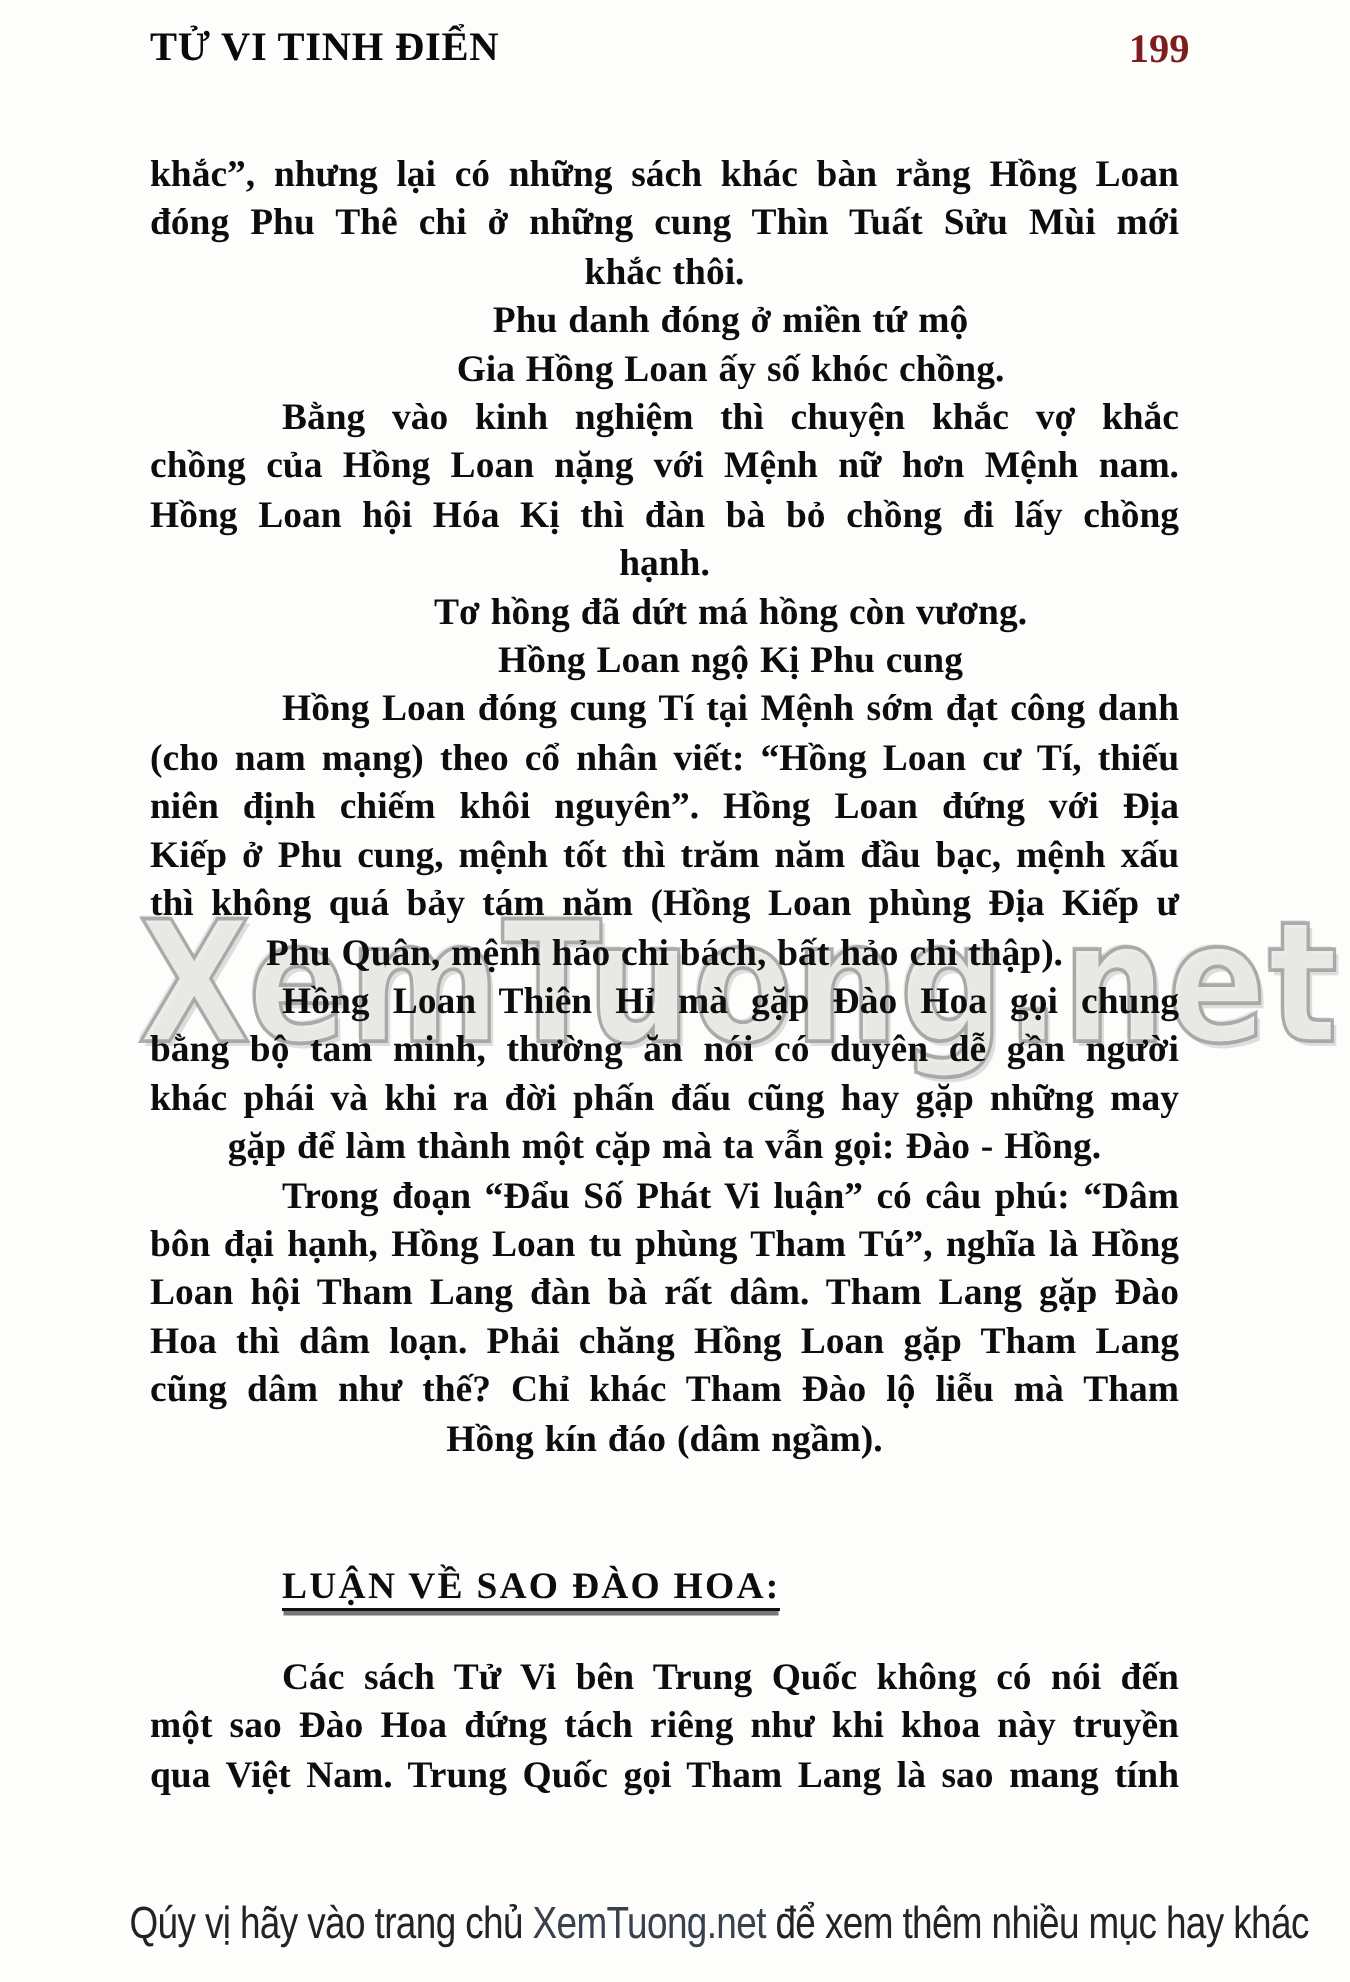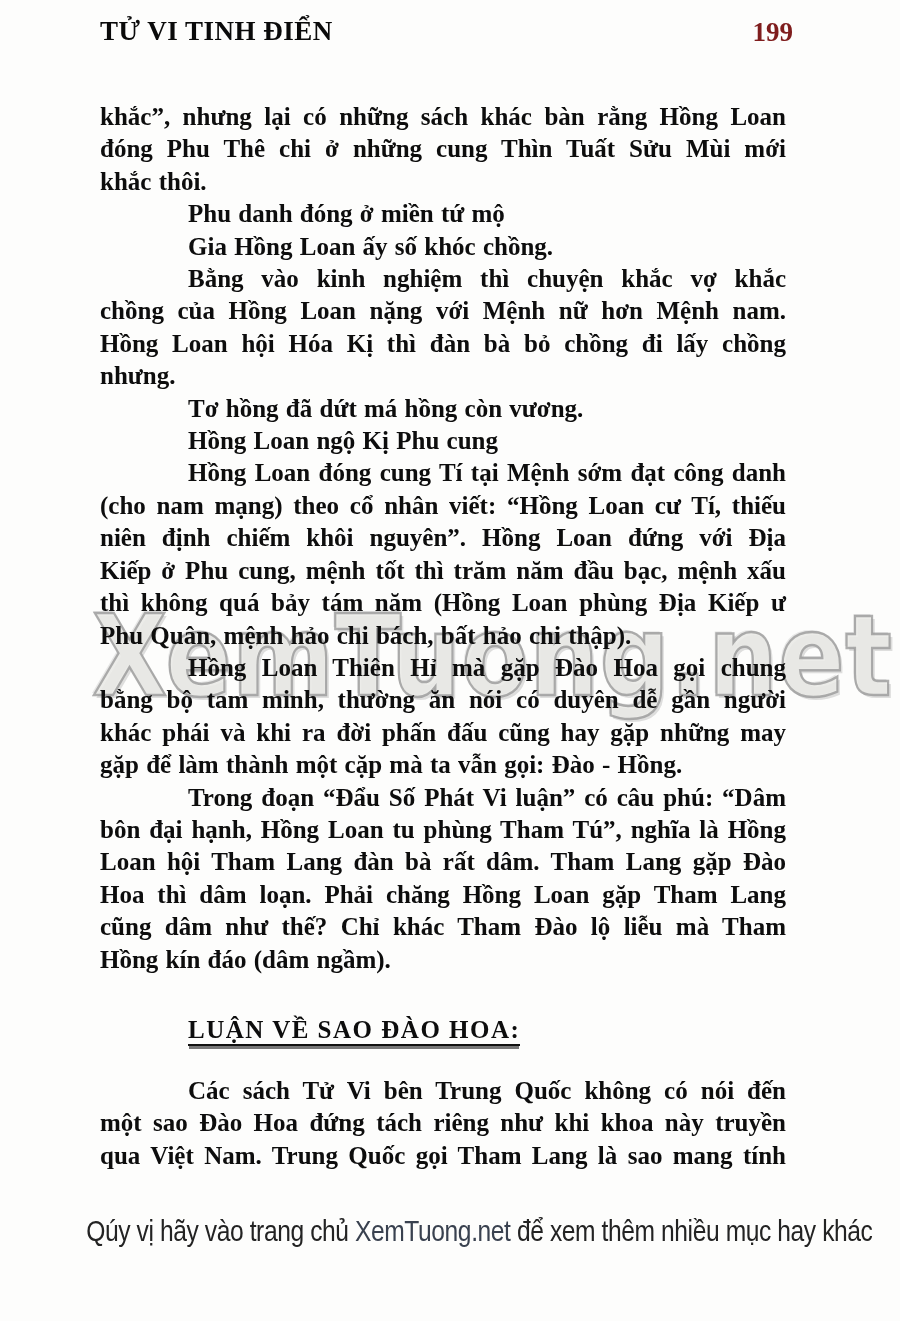--- a/index.html
+++ b/index.html
@@ -33,41 +33,41 @@
     text-shadow:3px 3px 0 rgba(175,175,175,0.40),-2px -2px 0 rgba(205,205,205,0.45);
     letter-spacing:1px;
     pointer-events:none;
   }
   .body-text{
     position:absolute;top:101px;left:100px;width:686px;z-index:1;
   }
   .line{
     font-size:25px;font-weight:bold;line-height:32.4px;
     white-space:normal;
-    text-align:left;
+    text-align:center;
     word-spacing:1px;
   }
   .line.justify{
     text-align:justify;
     text-align-last:justify;
   }
   .line.indent{ padding-left:88px; }
   .line.justify.indent{ text-indent:88px; padding-left:0; }
   .section-heading{
-    margin-top:40px;margin-bottom:31px;
+    margin-top:68px;margin-bottom:31px;
     padding-left:88px;
   }
   .section-heading span{
     font-size:25px;font-weight:bold;letter-spacing:1.5px;
     border-bottom:2px solid #111;
     box-shadow:0 4px 0 -1px rgba(10,10,10,0.55);
     padding-bottom:1px;
   }
   .page-footer{
-    position:absolute;left:0;top:1214px;width:792px;z-index:1;
+    position:absolute;left:0;top:1266px;width:792px;z-index:1;
     text-align:center;
   }
   .footer-inner{
     display:inline-block;
     transform:scaleX(0.82);transform-origin:center;
     font-family:"Liberation Sans","DejaVu Sans",sans-serif;
     font-size:30px;font-weight:400;letter-spacing:-.5px;
     color:#232323;white-space:nowrap;
   }
   .footer-site{color:#39414f;}
@@ -86,21 +86,21 @@
 
   <div class="body-text">
       <div class="line justify">khắc”, nhưng lại có những sách khác bàn rằng Hồng Loan</div>
       <div class="line justify">đóng Phu Thê chi ở những cung Thìn Tuất Sửu Mùi mới</div>
       <div class="line">khắc thôi.</div>
       <div class="line indent">Phu danh đóng ở miền tứ mộ</div>
       <div class="line indent">Gia Hồng Loan ấy số khóc chồng.</div>
       <div class="line justify indent">Bằng vào kinh nghiệm thì chuyện khắc vợ khắc</div>
       <div class="line justify">chồng của Hồng Loan nặng với Mệnh nữ hơn Mệnh nam.</div>
       <div class="line justify">Hồng Loan hội Hóa Kị thì đàn bà bỏ chồng đi lấy chồng</div>
-      <div class="line">nhưng.</div>
+      <div class="line">hạnh.</div>
       <div class="line indent">Tơ hồng đã dứt má hồng còn vương.</div>
       <div class="line indent">Hồng Loan ngộ Kị Phu cung</div>
       <div class="line justify indent">Hồng Loan đóng cung Tí tại Mệnh sớm đạt công danh</div>
       <div class="line justify">(cho nam mạng) theo cổ nhân viết: “Hồng Loan cư Tí, thiếu</div>
       <div class="line justify">niên định chiếm khôi nguyên”. Hồng Loan đứng với Địa</div>
       <div class="line justify">Kiếp ở Phu cung, mệnh tốt thì trăm năm đầu bạc, mệnh xấu</div>
       <div class="line justify">thì không quá bảy tám năm (Hồng Loan phùng Địa Kiếp ư</div>
       <div class="line">Phu Quân, mệnh hảo chi bách, bất hảo chi thập).</div>
       <div class="line justify indent">Hồng Loan Thiên Hỉ mà gặp Đào Hoa gọi chung</div>
       <div class="line justify">bằng bộ tam minh, thường ăn nói có duyên dễ gần người</div>

